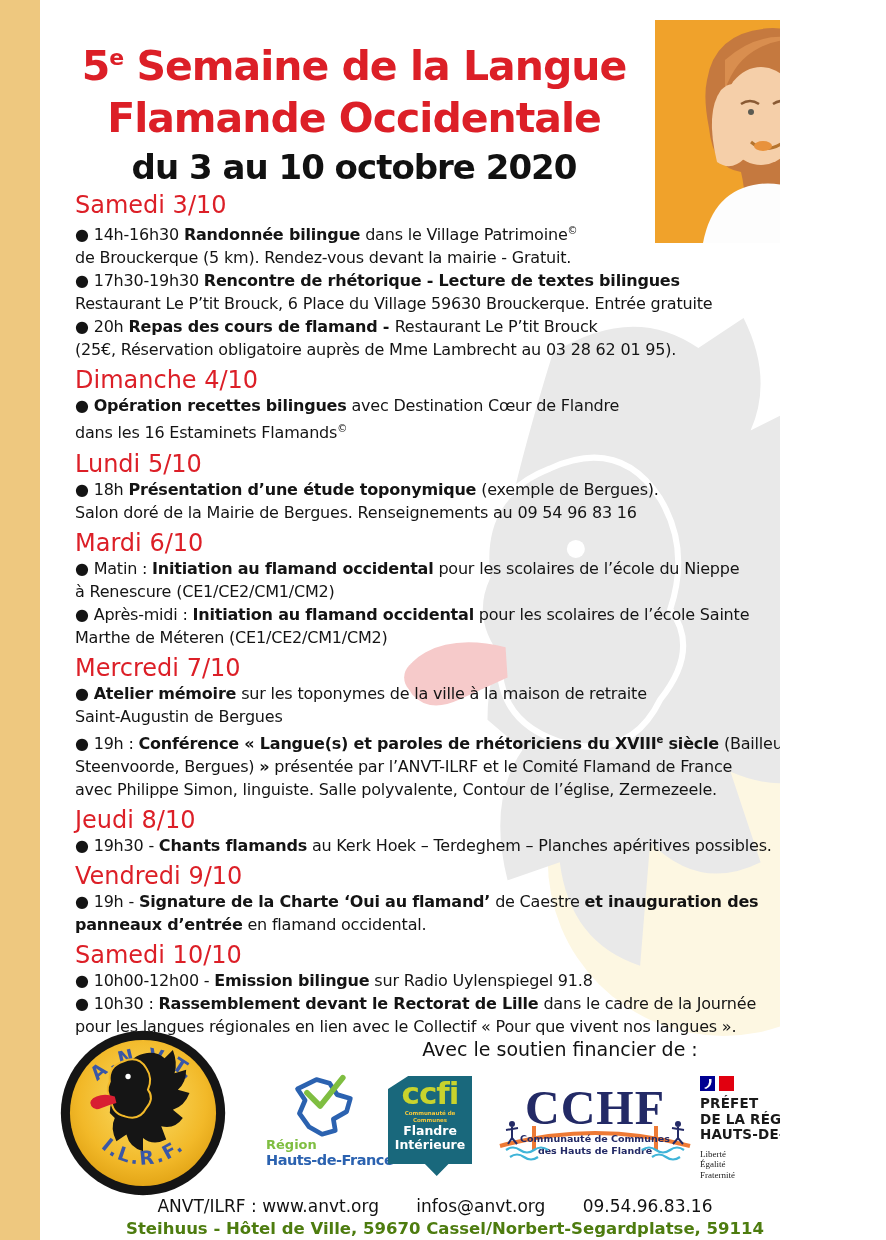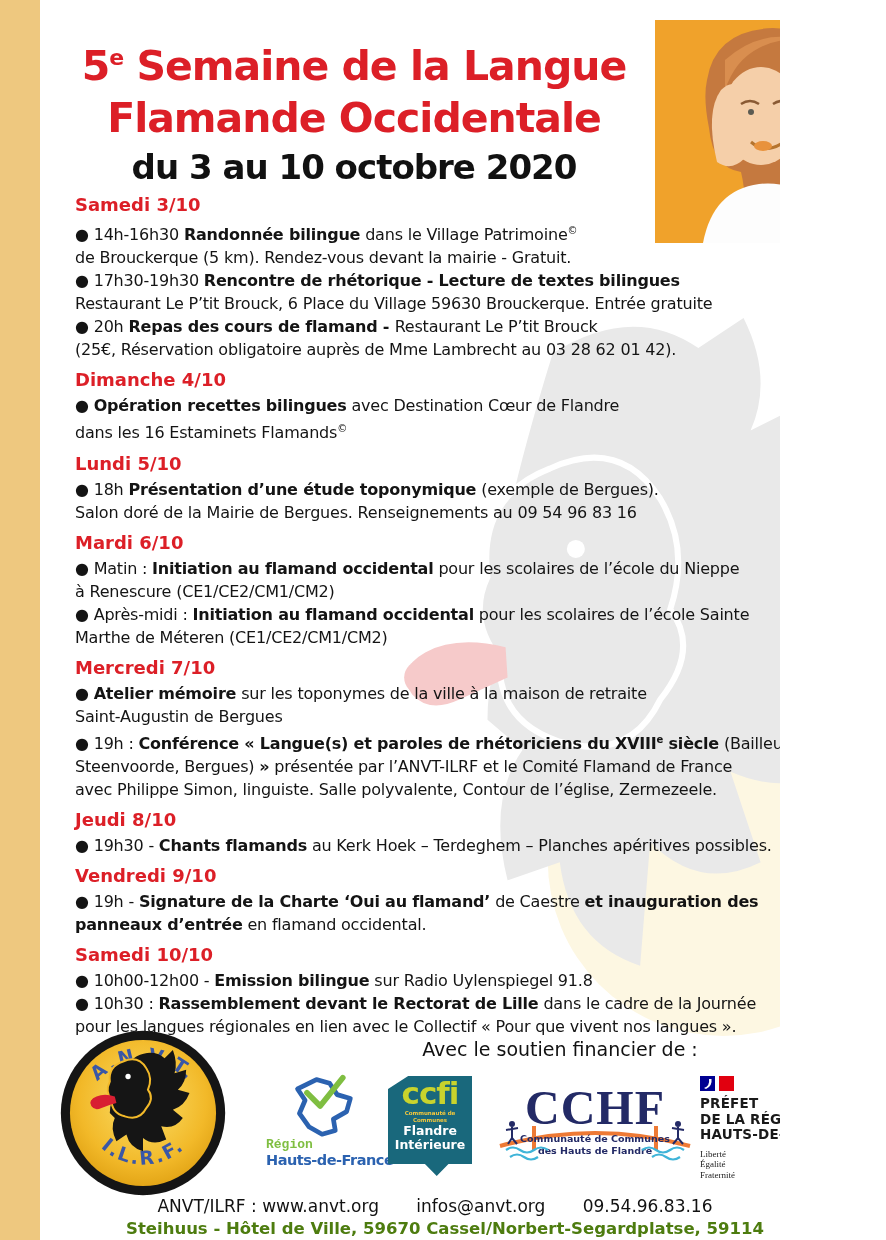--- a/index.html
+++ b/index.html
@@ -14,33 +14,33 @@
   .photo{position:absolute;left:655px;top:20px;width:217px;height:223px;overflow:hidden;}
 
   
   .title-block{position:absolute;left:50px;top:32px;width:608px;text-align:center;}
   .title-l1,.title-l2{font-size:41px;font-weight:bold;color:#dc1f27;line-height:52px;letter-spacing:-1px;}
   .title-l1 sup{font-size:22px;}
   .subtitle{font-size:34px;font-weight:bold;color:#111;line-height:46px;letter-spacing:-1px;}
 
   
   .schedule{position:absolute;left:75px;top:194px;width:800px;}
-  .day-heading{color:#dc1f27;font-weight:bold;font-size:18px;line-height:22px;margin:8px 0 3px;}
+  .day-heading{color:#dc1f27;font-weight:normal;font-size:24px;line-height:22px;margin:8px 0 3px;}
   .day-heading:first-child{margin-top:0;}
   .sline{font-size:16px;line-height:23px;white-space:nowrap;letter-spacing:-0.2px;}
   .sline .b{font-weight:bold;}
   .sline sup{font-size:10px;}
 
   
   .support-label{position:absolute;left:280px;top:1038px;width:560px;text-align:center;
                  font-size:19px;color:#111;}
   .anvt{position:absolute;left:60px;top:1030px;width:166px;height:166px;}
   .region{position:absolute;left:266px;top:1072px;width:130px;text-align:left;}
   .region .map{display:block;margin:0 0 0 14px;}
-  .region .r1{color:#7fbe41;font-weight:bold;font-size:13px;line-height:14px;font-family:Liberation Mono, monospace;}
+  .region .r1{color:#7fbe41;font-weight:bold;font-size:13px;line-height:14px;}
   .region .r2{color:#2b62b0;font-weight:bold;font-size:14.5px;line-height:17px;letter-spacing:-0.5px;}
   .ccfi{position:absolute;left:388px;top:1076px;width:84px;height:100px;background:#19687c;
         clip-path:polygon(0 13%,24% 0,100% 0,100% 88%,72% 88%,58% 100%,44% 88%,0 88%);
         color:#fff;text-align:center;}
   .ccfi .acr{font-size:31px;font-weight:bold;color:#c9d32d;line-height:34px;margin-top:0;letter-spacing:-1px;}
   .ccfi .small{font-size:5.5px;font-weight:bold;color:#f5c83c;line-height:7px;}
   .ccfi .fl{font-size:12.5px;font-weight:bold;line-height:14px;}
   .cchf{position:absolute;left:496px;top:1082px;width:198px;height:88px;}
   .prefet{position:absolute;left:700px;top:1076px;width:180px;}
   .prefet .pline{font-weight:bold;color:#1a1a1a;font-size:13.5px;line-height:15.5px;letter-spacing:0.2px;}
@@ -91,21 +91,21 @@
     <div class="subtitle">du 3 au 10 octobre 2020</div>
   </div>
 
   <div class="schedule">
       <div class="day-heading">Samedi 3/10</div>
       <div class="sline"><span>● 14h-16h30 </span><span class="b">Randonnée  bilingue</span><span>  dans le Village Patrimoine</span><sup>©</sup></div>
       <div class="sline"><span>de Brouckerque (5 km). Rendez-vous devant la mairie - Gratuit.</span></div>
       <div class="sline"><span>● 17h30-19h30 </span><span class="b">Rencontre de rhétorique - Lecture de textes bilingues</span></div>
       <div class="sline"><span>Restaurant Le P’tit Brouck, 6 Place du Village 59630 Brouckerque. Entrée gratuite</span></div>
       <div class="sline"><span>● 20h </span><span class="b">Repas des cours de flamand - </span><span>Restaurant Le P’tit Brouck</span></div>
-      <div class="sline"><span>(25€, Réservation obligatoire auprès de Mme Lambrecht au 03 28 62 01 42).</span></div>
+      <div class="sline"><span>(25€, Réservation obligatoire auprès de Mme Lambrecht au 03 28 62 01 95).</span></div>
       <div class="day-heading">Dimanche 4/10</div>
       <div class="sline"><span>● </span><span class="b">Opération recettes bilingues</span><span> avec Destination Cœur de Flandre</span></div>
       <div class="sline"><span>dans les 16 Estaminets Flamands</span><sup>©</sup></div>
       <div class="day-heading">Lundi 5/10</div>
       <div class="sline"><span>● 18h </span><span class="b">Présentation d’une étude toponymique</span><span> (exemple de Bergues).</span></div>
       <div class="sline"><span>Salon doré de la Mairie de Bergues. Renseignements au 09 54 96 83 16</span></div>
       <div class="day-heading">Mardi 6/10</div>
       <div class="sline"><span>● Matin : </span><span class="b">Initiation au flamand occidental</span><span> pour les scolaires de l’école du Nieppe</span></div>
       <div class="sline"><span>à Renescure (CE1/CE2/CM1/CM2)</span></div>
       <div class="sline"><span>● Après-midi : </span><span class="b">Initiation au flamand occidental</span><span> pour les scolaires de l’école Sainte</span></div>

